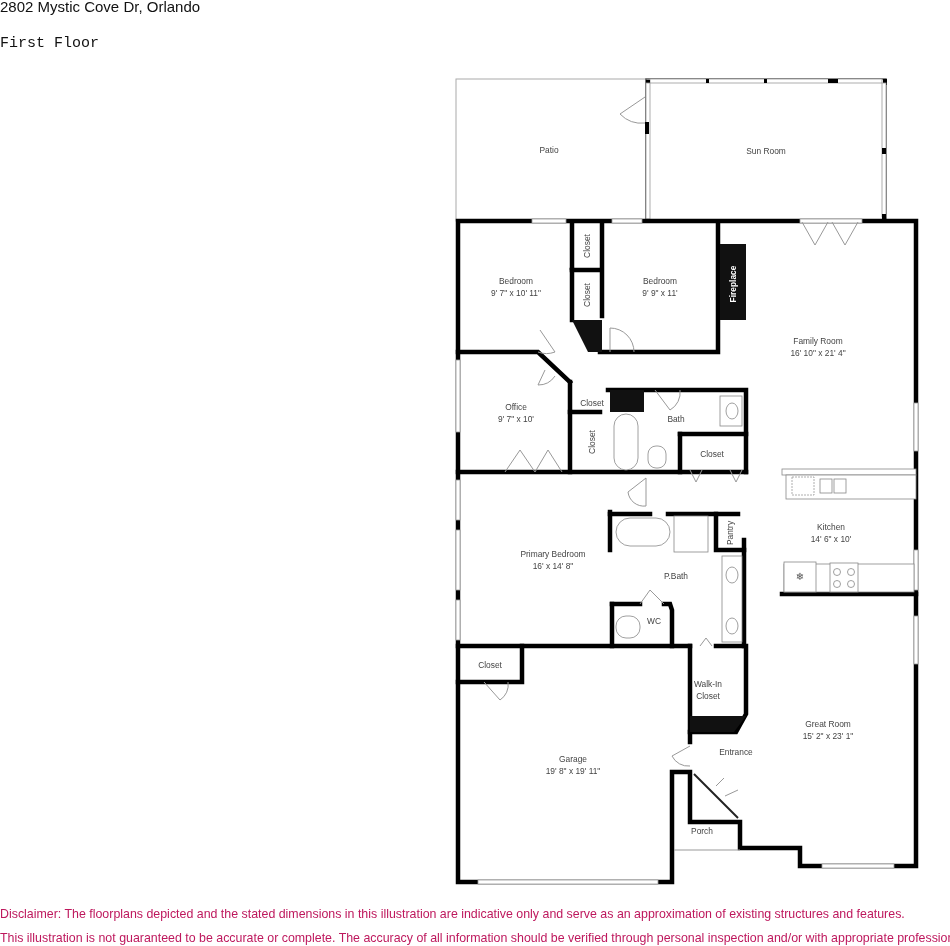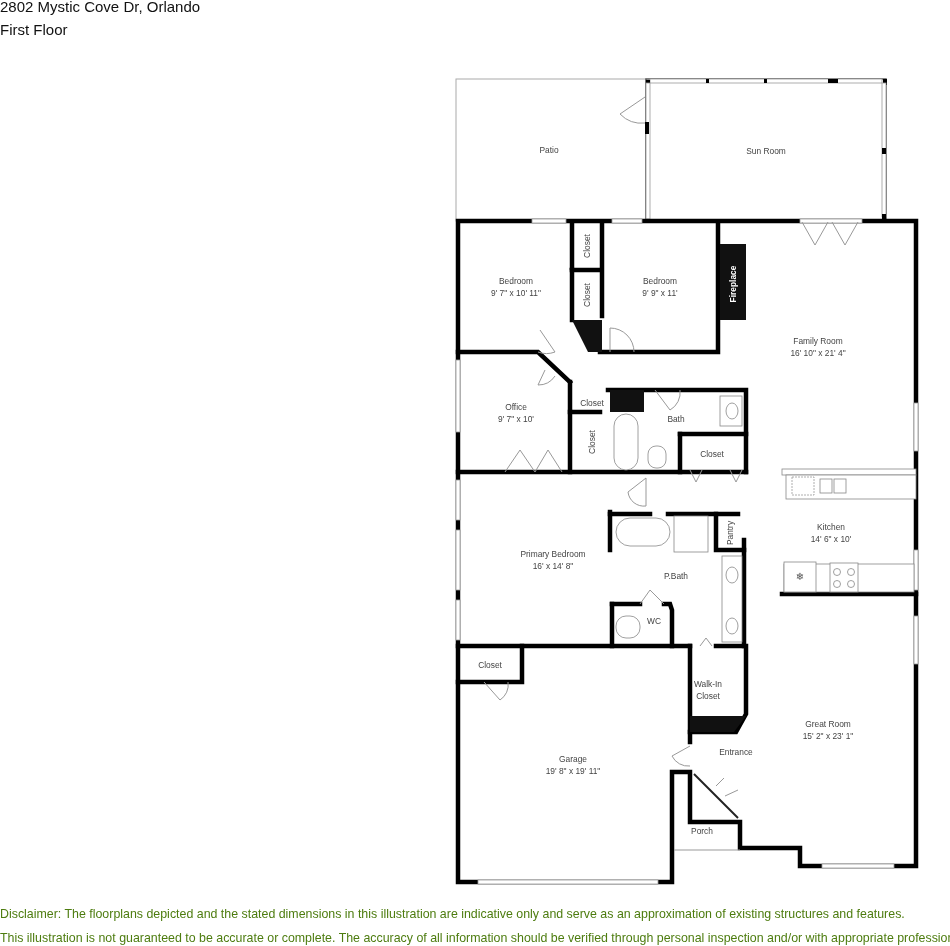--- a/index.html
+++ b/index.html
@@ -1,20 +1,20 @@
 <!DOCTYPE html>
 <html><head>
 <meta charset="utf-8">
 <style>
   html, body { margin: 0; padding: 0; background: #ffffff; }
   body { width: 950px; height: 946px; position: relative; overflow: hidden; font-family: "Liberation Sans", sans-serif; color: #111; }
   .hdr { position: absolute; left: 0; font-size: 15px; line-height: 18px; color: #111; white-space: nowrap; }
   #addr { top: -2px; }
-  #floor { top: 21px; }
-  .disc { position: absolute; left: 0; font-size: 12.4px; line-height: 15px; color: #4d7c0f; white-space: nowrap; }
+  #floor { top: 35px; font-family: Liberation Mono, monospace; }
+  .disc { position: absolute; left: 0; font-size: 12.4px; line-height: 15px; color: #be185d; white-space: nowrap; }
   #disc1 { top: 907px; }
   #disc2 { top: 931px; }
   svg { position: absolute; left: 0; top: 0; }
   .lbl { font-family: "Liberation Sans", sans-serif; font-size: 8.4px; fill: #444; text-anchor: middle; }
   .wall { stroke: #000; stroke-width: 4.5; fill: none; stroke-linecap: square; }
   .thin { stroke: #999; stroke-width: 1; fill: none; }
   .win { fill: #fff; stroke: #999; stroke-width: 0.8; }
   .fix { fill: #fff; stroke: #888; stroke-width: 0.8; }
 </style>
 </head>

